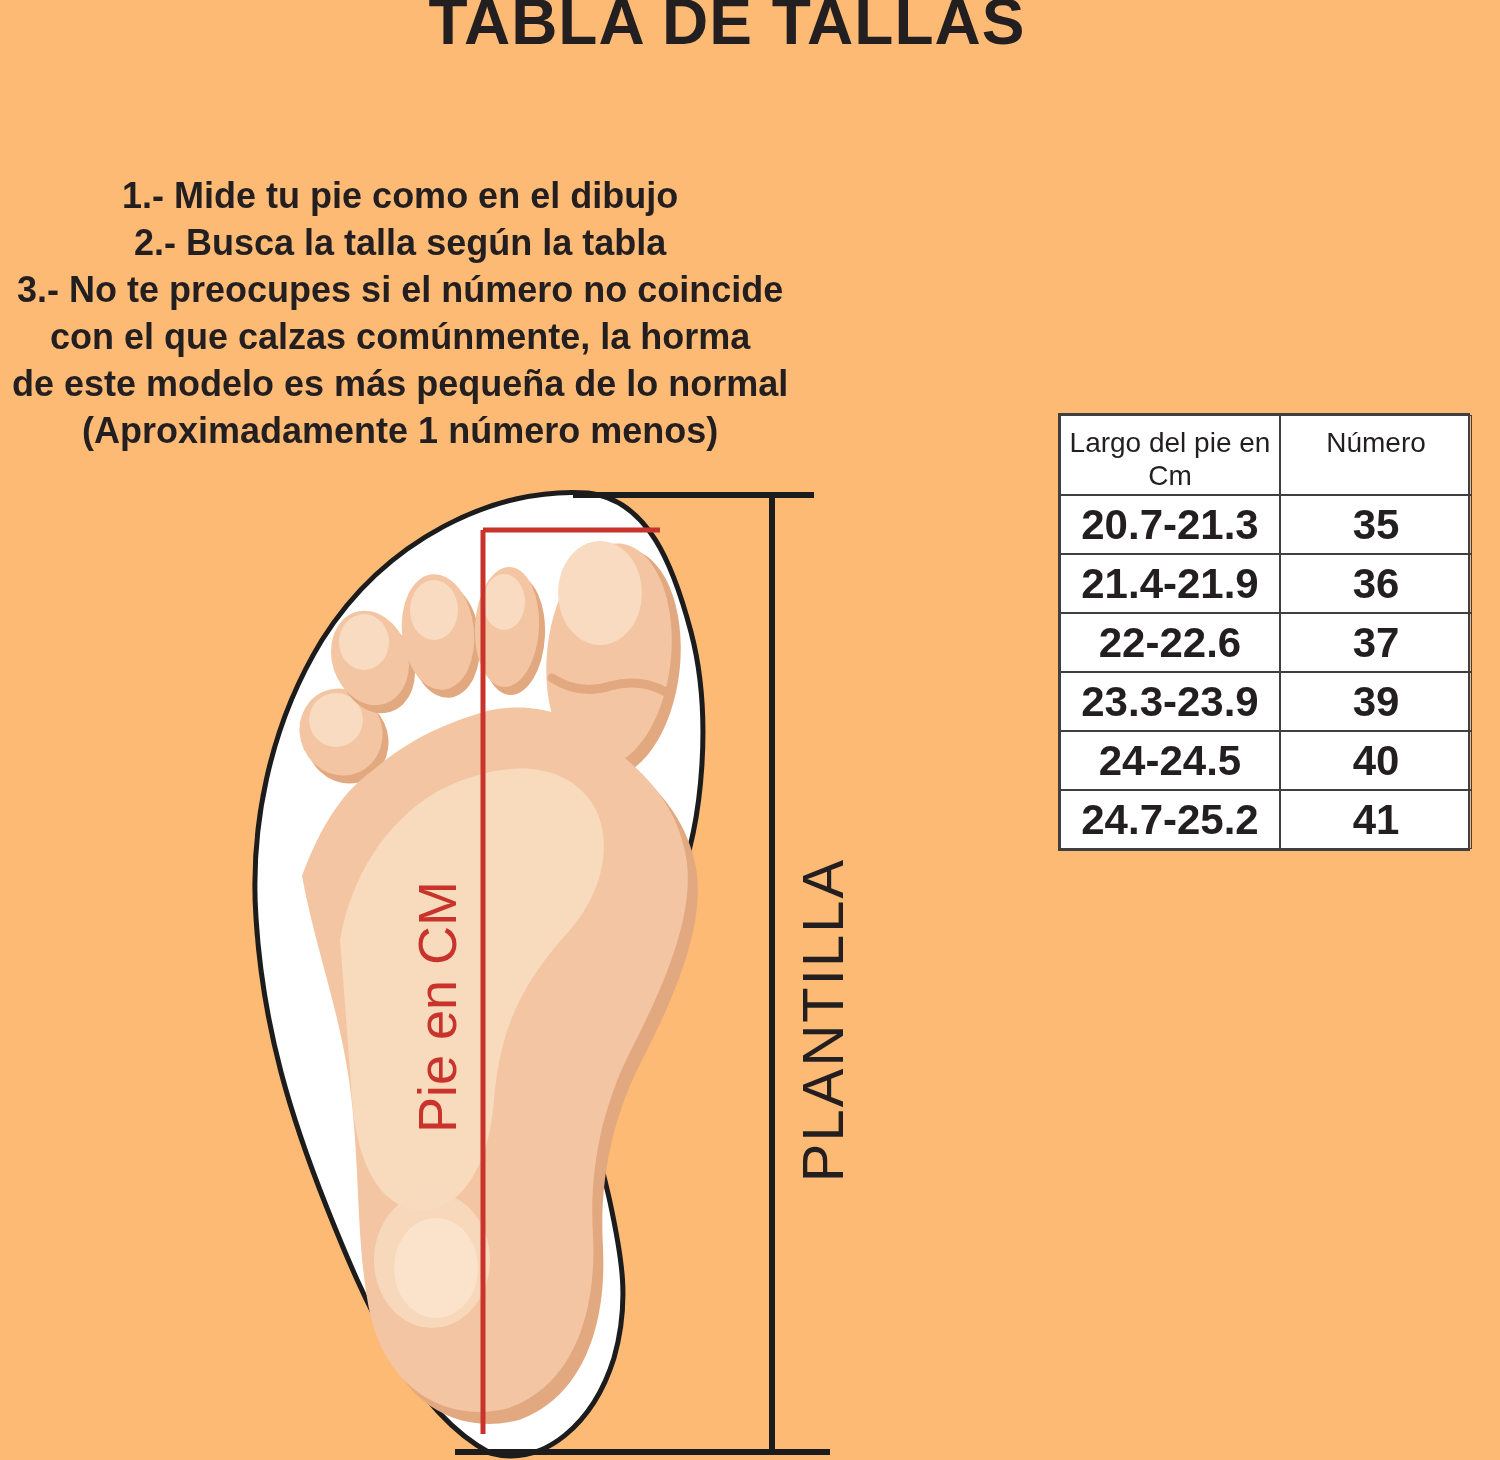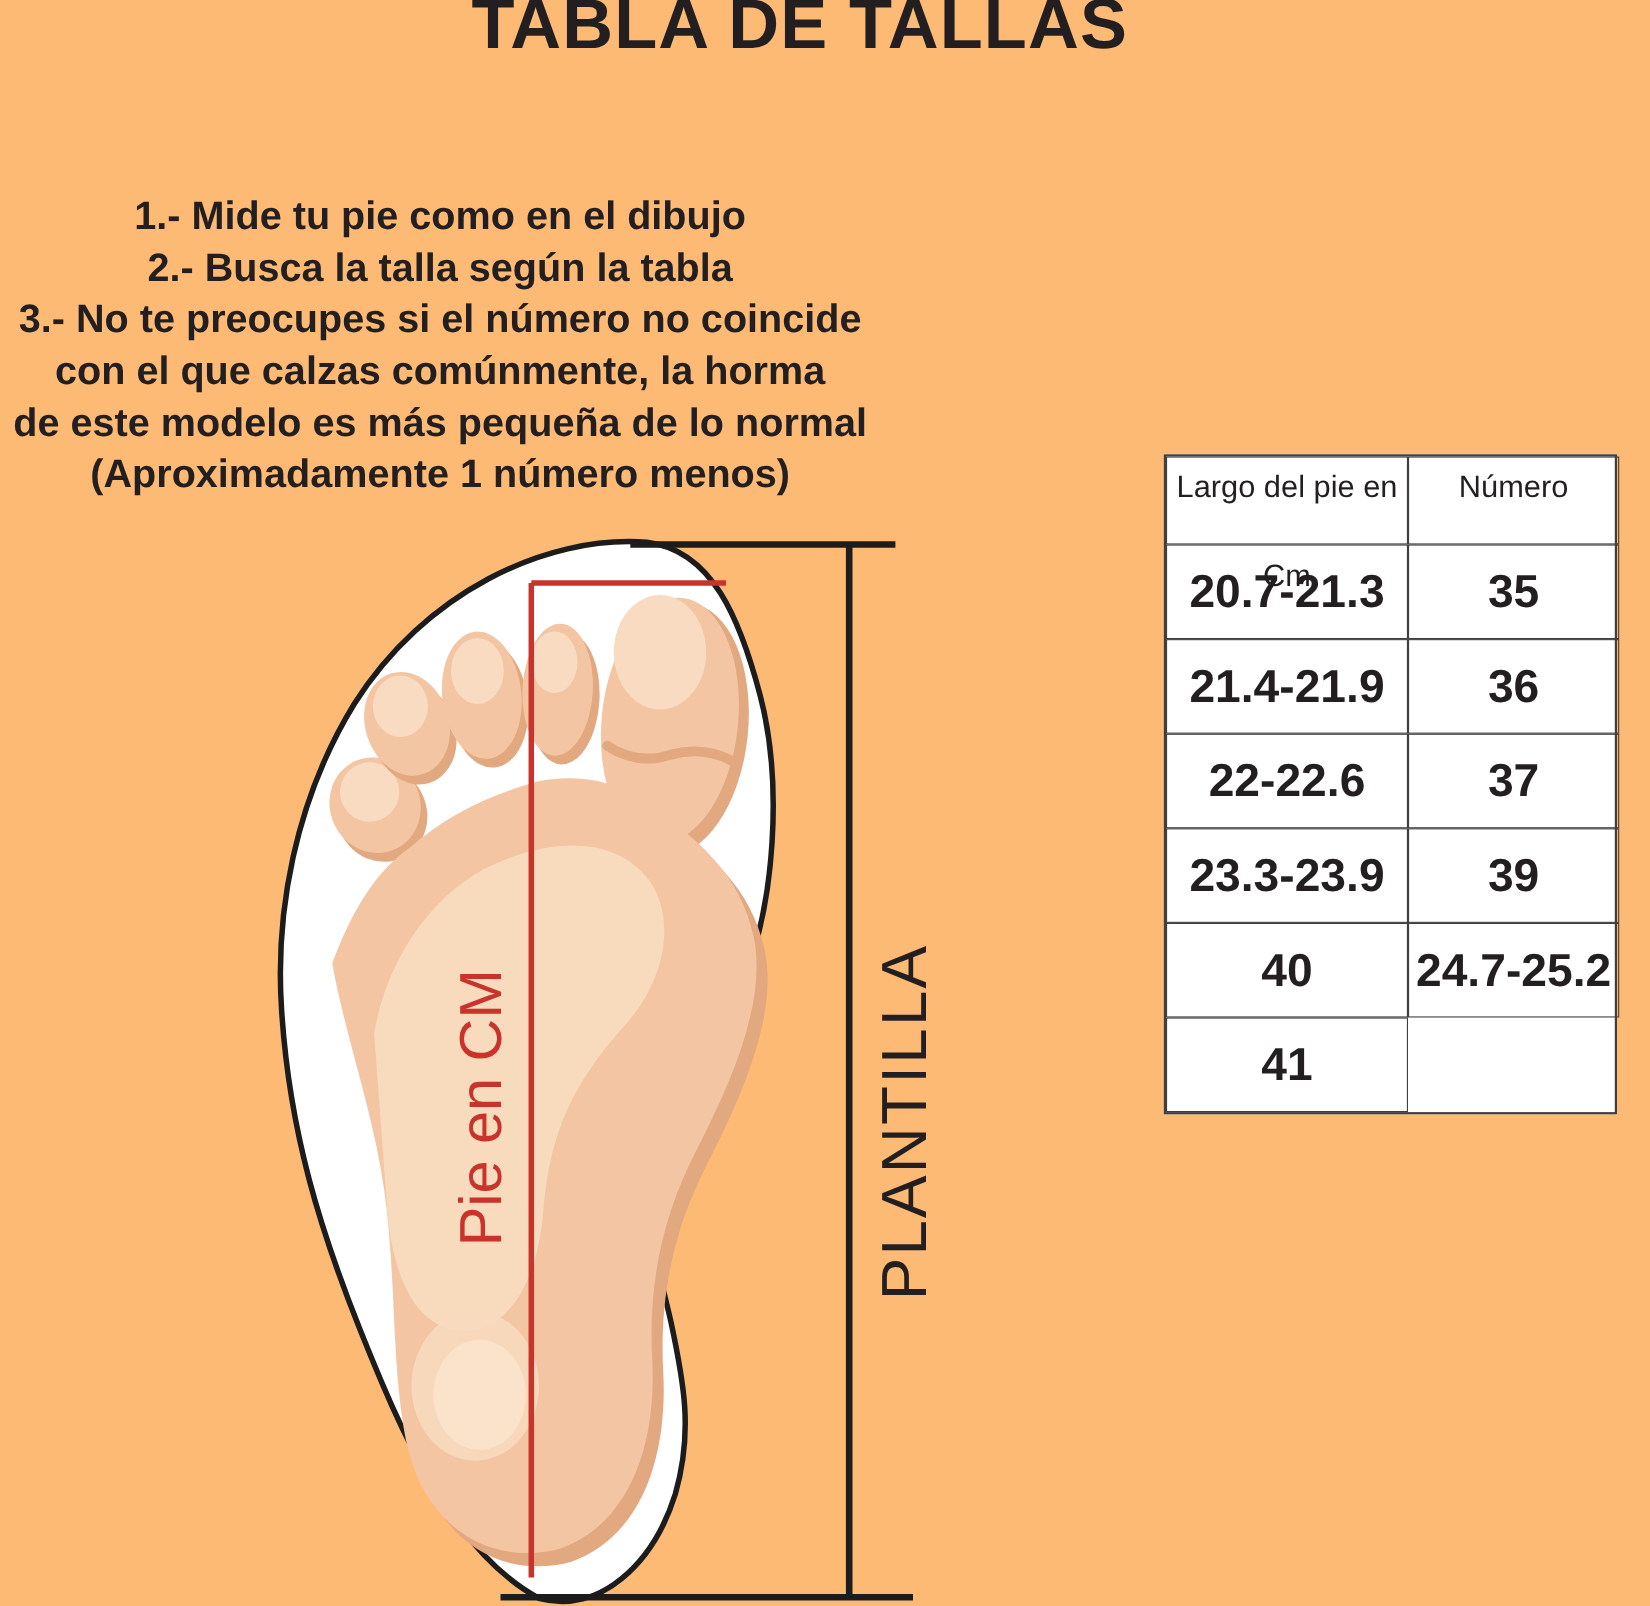--- a/index.html
+++ b/index.html
@@ -34,22 +34,22 @@
   .plantilla-label{left:638px;top:988px;width:370px;height:64px;line-height:64px;
     font-size:58px;letter-spacing:2px;color:var(--ink);}
 
   .size-table{position:absolute;left:1058px;top:413px;width:412px;
     display:grid;grid-template-columns:220px 192px;
     border:2px solid var(--table-border);background:#fff;}
   .cell{border:1.5px solid var(--table-border);display:flex;
     align-items:center;justify-content:center;}
   .th{height:80px;flex-direction:column;justify-content:flex-start;
     padding-top:10px;font-size:28px;line-height:33px;font-weight:normal;
-    text-align:center;gap:48px;}
-  .td{height:86px;font-size:42px;font-weight:bold;letter-spacing:0;}
+    text-align:center;}
+  .td{height:59px;font-size:42px;font-weight:bold;letter-spacing:0;}
 </style>
 </head>
 <body>
 
 <div class="page">
 
   <h1 class="title">TABLA DE TALLAS</h1>
 
   <div class="instructions">
     <div>1.- Mide tu pie como en el dibujo</div>
@@ -161,18 +161,19 @@
     <div class="cell th">Número</div>
 
     <div class="cell td">20.7-21.3</div>
     <div class="cell td">35</div>
     <div class="cell td">21.4-21.9</div>
     <div class="cell td">36</div>
     <div class="cell td">22-22.6</div>
     <div class="cell td">37</div>
     <div class="cell td">23.3-23.9</div>
     <div class="cell td">39</div>
+    <div class="cell td">24-24.5</div>
     <div class="cell td">40</div>
     <div class="cell td">24.7-25.2</div>
     <div class="cell td">41</div>
   </div>
 
 </div>
 
 </body></html>

